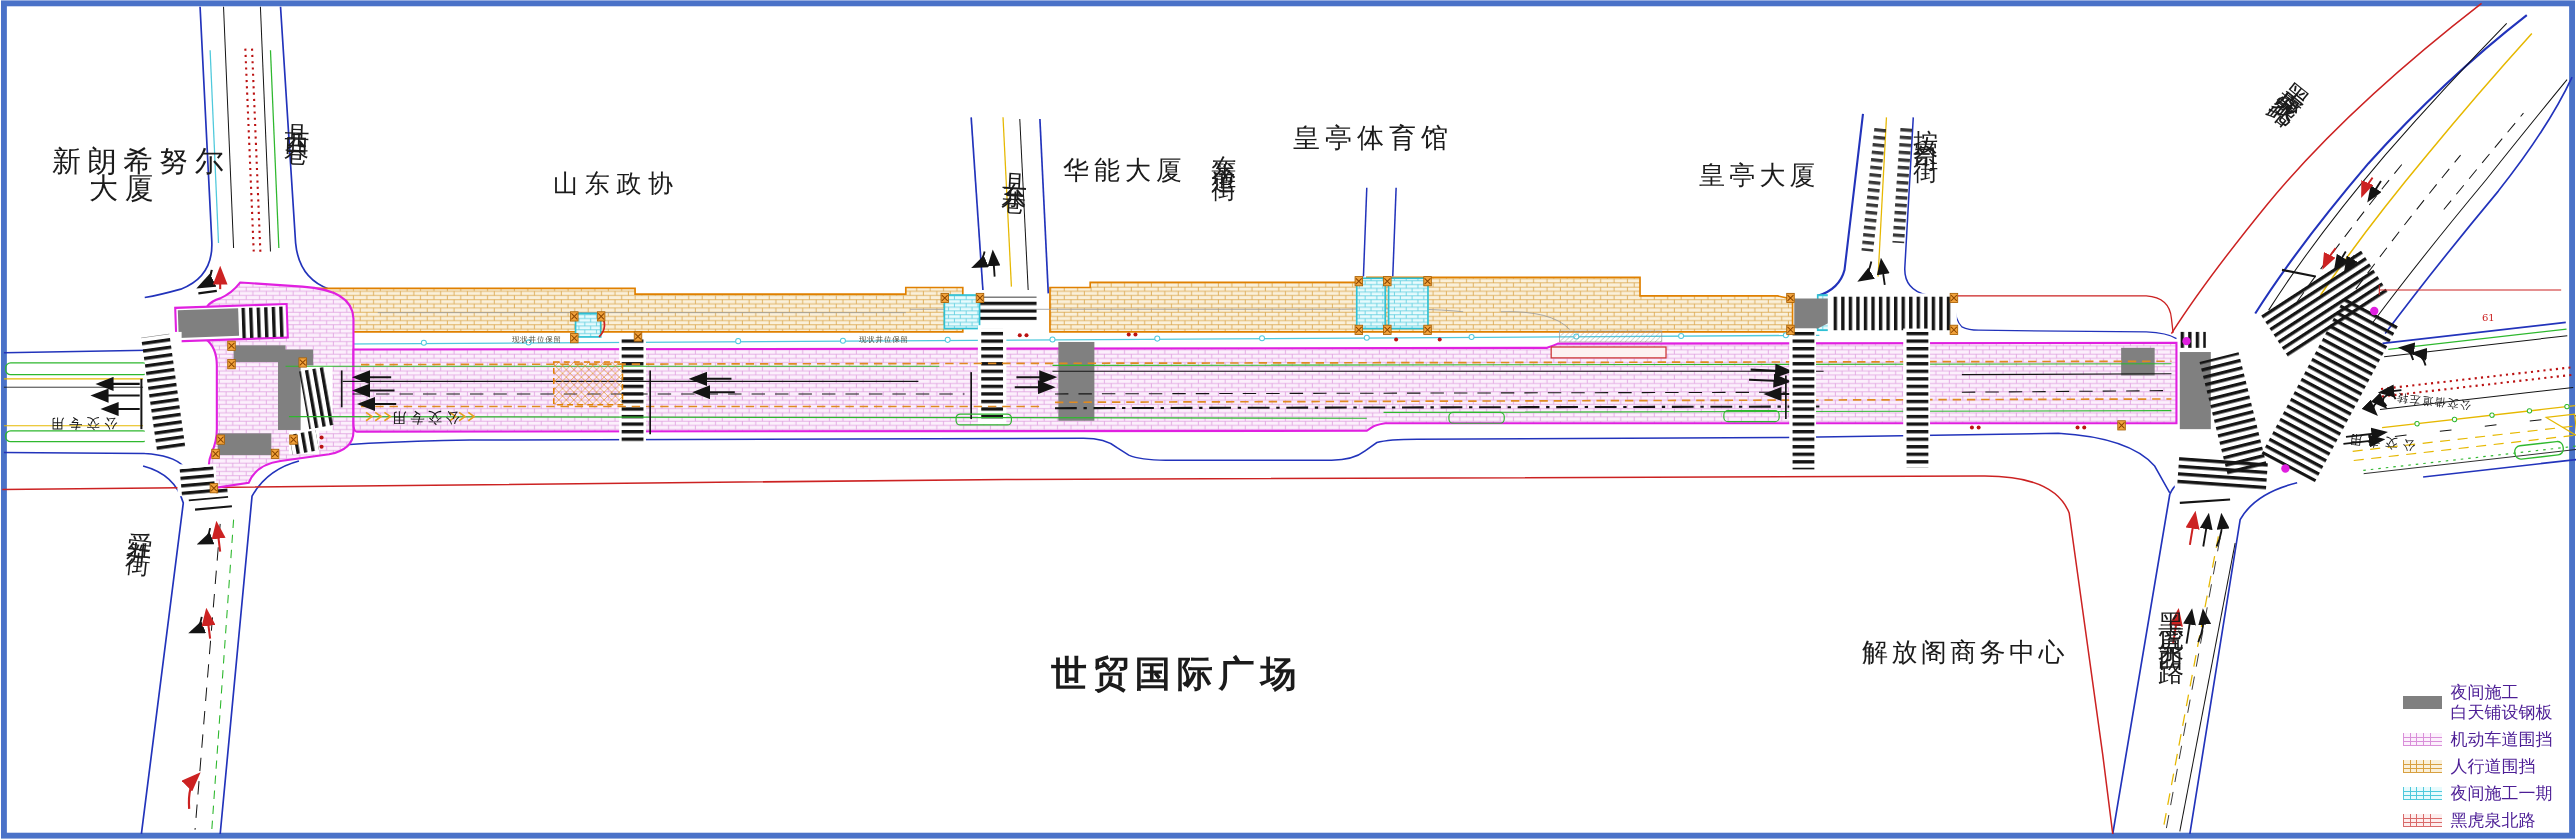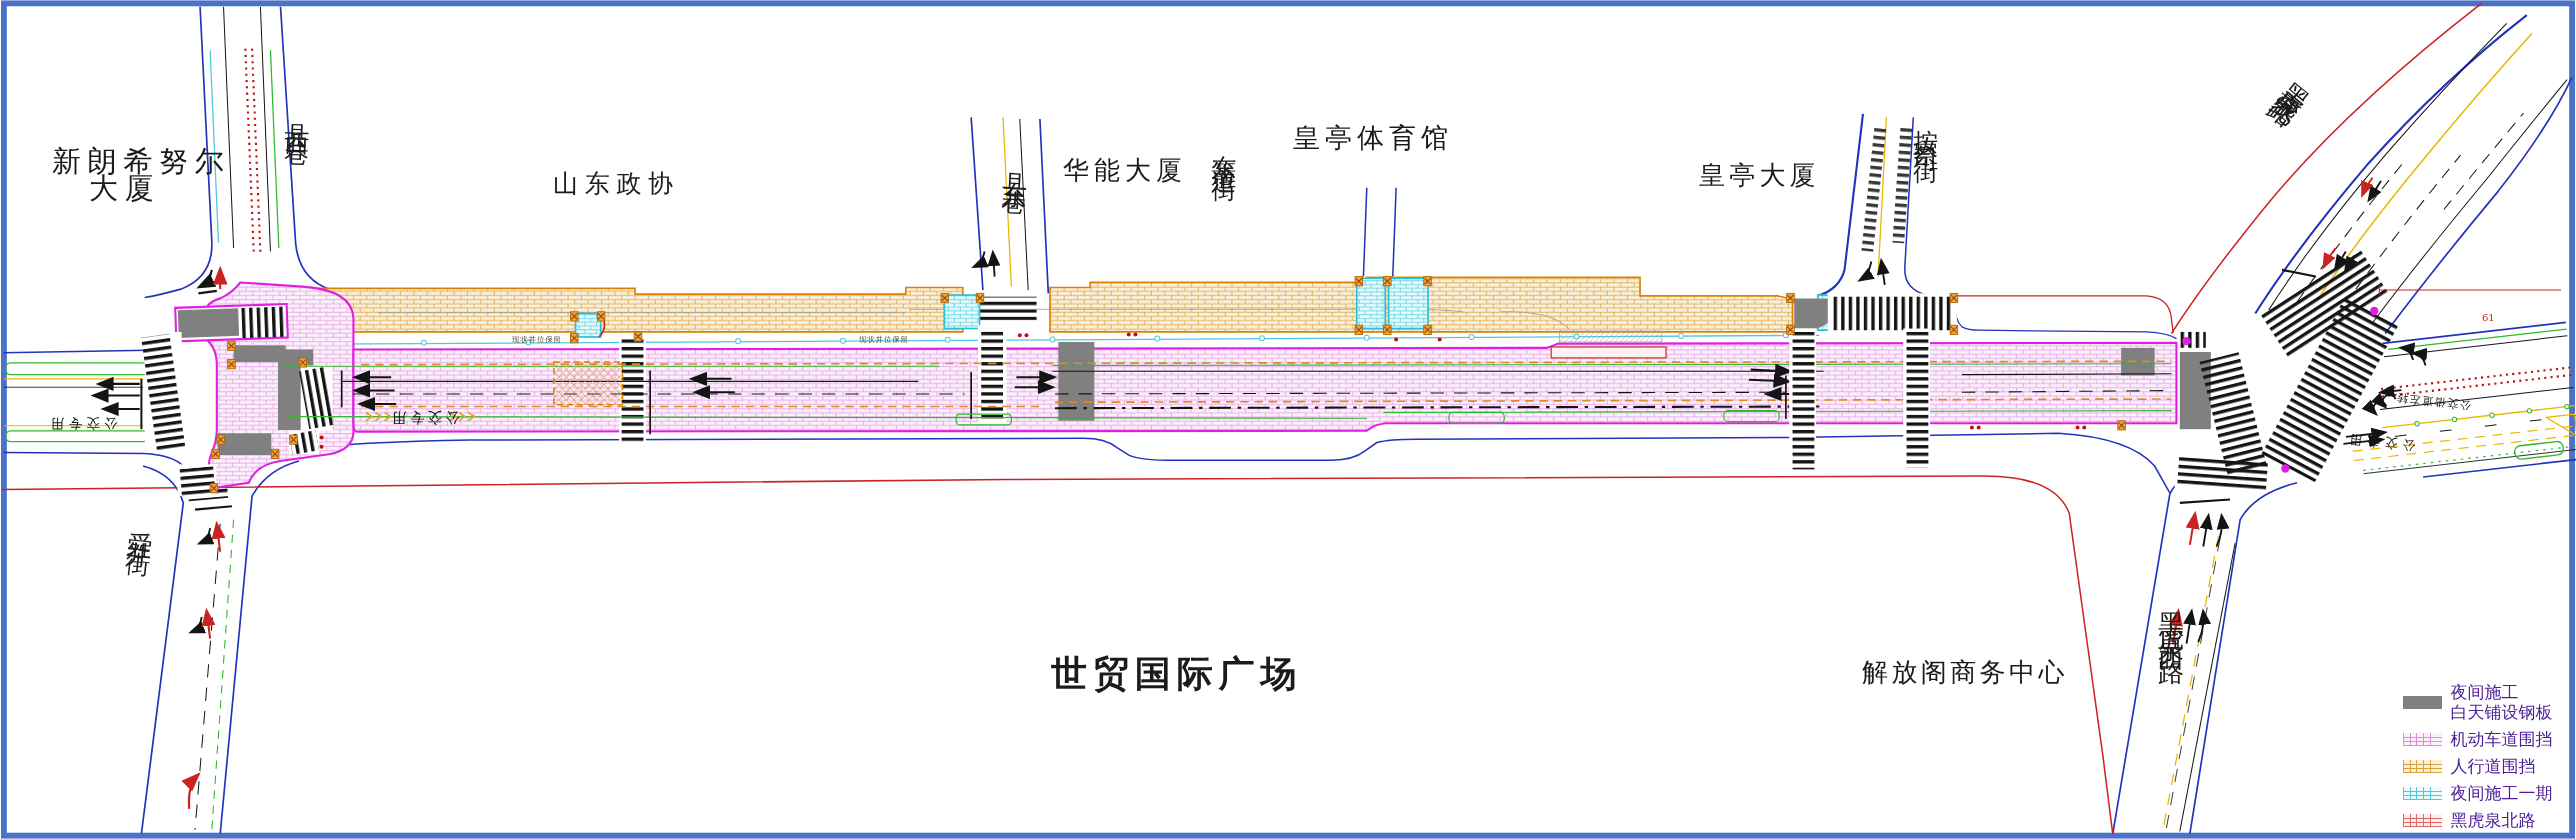--- a/index.html
+++ b/index.html
@@ -386,21 +386,21 @@
 <div class="cjk" style="left:553px;top:168px;font-size:25px;letter-spacing:6.7px;">山东政协</div>
 <div class="cjk v" style="left:1000px;top:153px;font-size:25px;letter-spacing:8.4px;transform:rotate(3deg);">县东巷</div>
 <div class="cjk" style="left:1063px;top:156px;font-size:26px;letter-spacing:5px;font-family:Liberation Mono, monospace;">华能大厦</div>
 <div class="cjk v" style="left:1208px;top:134px;font-size:25px;letter-spacing:7.5px;">东箭道街</div>
 <div class="cjk" style="left:1293px;top:121px;font-size:27px;letter-spacing:5px;">皇亭体育馆</div>
 <div class="cjk" style="left:1699px;top:159px;font-size:26px;letter-spacing:4.2px;">皇亭大厦</div>
 <div class="cjk v" style="left:1910px;top:109px;font-size:25px;letter-spacing:10px;">按察司街</div>
 <div class="cjk v" style="left:2299px;top:72px;font-size:26px;letter-spacing:5px;transform:rotate(39deg);transform-origin:50% 0;">黑虎泉北路</div>
 <div class="cjk v" style="left:126px;top:512px;font-size:25px;letter-spacing:10px;transform:rotate(6deg);">舜井街</div>
 <div class="cjk" style="left:1051px;top:651px;font-size:36px;letter-spacing:5.9px;font-weight:bold;">世贸国际广场</div>
-<div class="cjk" style="left:1862px;top:636px;font-size:26px;letter-spacing:3.4px;margin-top:20px;">解放阁商务中心</div>
+<div class="cjk" style="left:1862px;top:636px;font-size:26px;letter-spacing:3.4px;">解放阁商务中心</div>
 <div class="cjk v" style="left:2155px;top:592px;font-size:26px;letter-spacing:11.7px;">黑虎泉西路</div>
 
 <div class="mark" style="left:47px;top:414px;font-size:13.4px;letter-spacing:4.2px;transform:rotate(180deg);">公交专用</div>
 <div class="mark" style="left:389px;top:408px;font-size:14.3px;letter-spacing:3.4px;transform:rotate(180deg);">公交专用</div>
 <div class="mark" style="left:2395px;top:394px;font-size:11px;letter-spacing:1.7px;transform:rotate(186deg);">公交借道左转</div>
 <div class="mark" style="left:2345px;top:433px;font-size:12.6px;letter-spacing:5px;transform:rotate(186deg);">公交专用</div>
 <div class="mark" style="left:512px;top:335px;font-size:7.5px;letter-spacing:0.8px;color:#4a4a3a;">现状井位保留</div>
 <div class="mark" style="left:859px;top:335px;font-size:7.5px;letter-spacing:0.8px;color:#4a4a3a;">现状井位保留</div>
 <div class="mark" style="left:2482px;top:272px;font-size:10px;color:#cc2222;margin-top:40px;">61</div>
 

